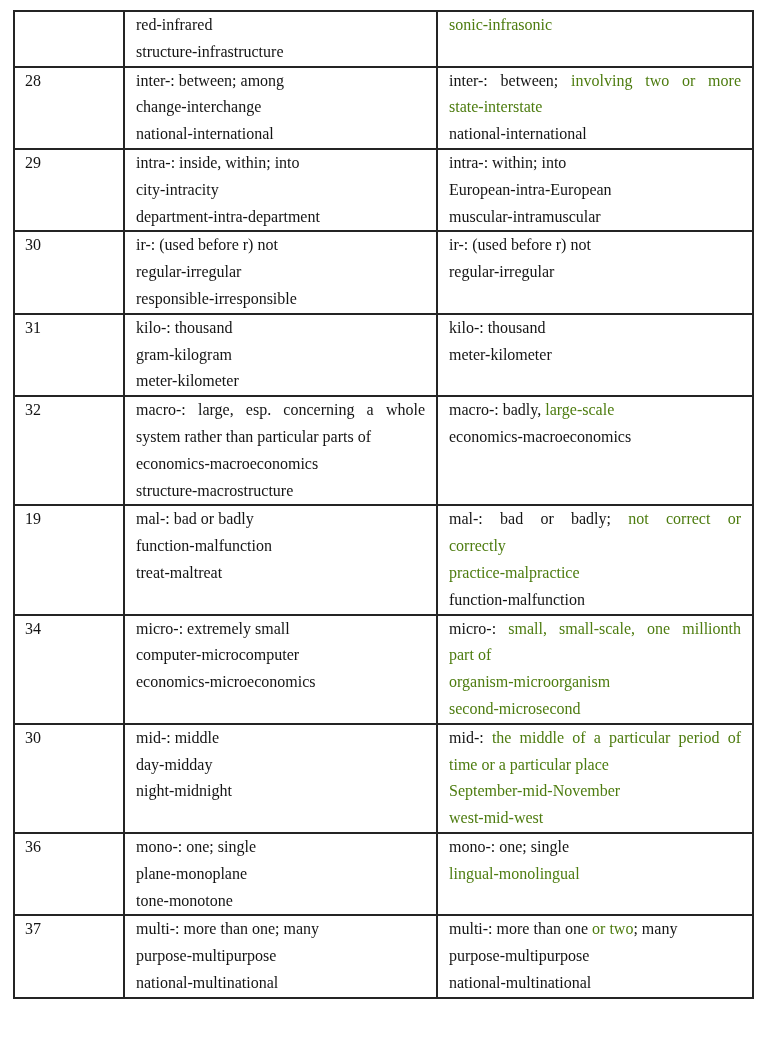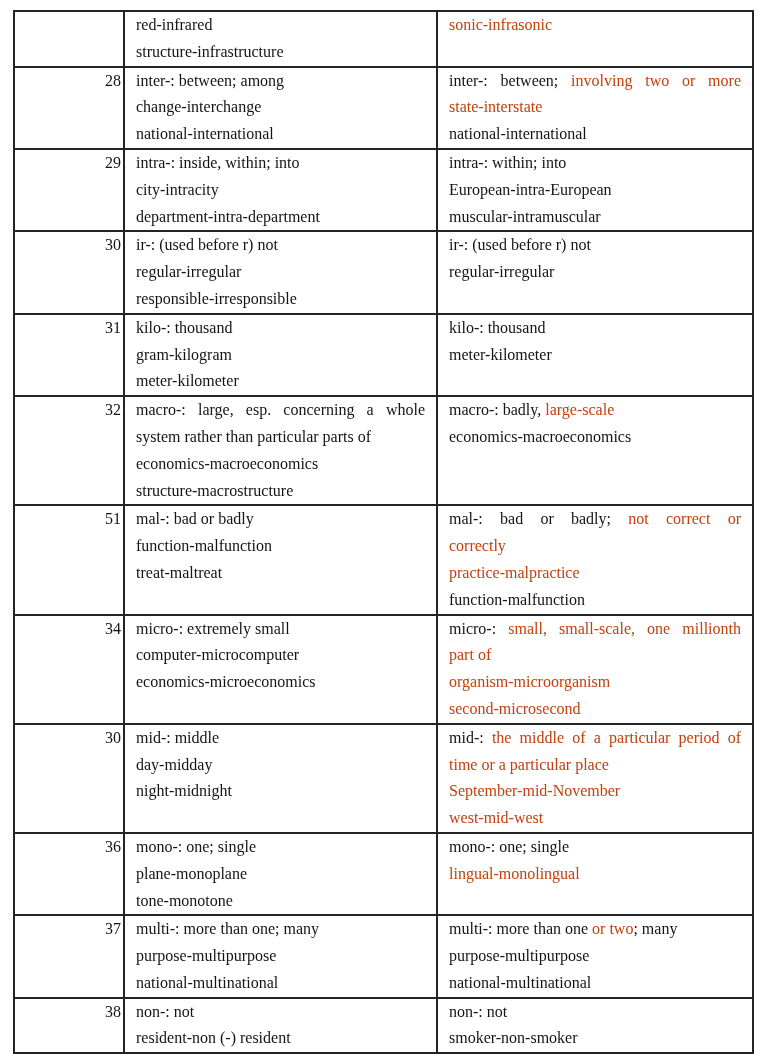--- a/index.html
+++ b/index.html
@@ -21,34 +21,34 @@
     table-layout: fixed;
     width: 739px;
   }
   td {
     border: 2px solid #242424;
     vertical-align: top;
     padding: 0 11px;
     overflow: hidden;
   }
   td.numcell {
-    text-align: right;
-    padding: 0 2px;
+    text-align: left;
+    padding: 0 10px;
   }
   .ln {
     font-size: 16px;
     line-height: 26.8px;
     white-space: normal;
   }
   .jl {
     text-align: justify;
     text-align-last: justify;
   }
   .red {
-    color: #c2410c;
+    color: #4d7c0f;
   }
 </style>
 </head>
 <body>
 
 <div class="page">
   <table class="prefix-table">
     <colgroup>
       <col style="width:110px">
       <col style="width:313px">
@@ -137,21 +137,21 @@
             <div class="ln"><span>economics-macroeconomics</span></div>
             <div class="ln"><span>structure-macrostructure</span></div>
           </td>
           <td>
             <div class="ln"><span>macro-: badly, </span><span class="red">large-scale</span></div>
             <div class="ln"><span>economics-macroeconomics</span></div>
           </td>
         </tr>
         <tr>
           <td class="numcell">
-            <div class="ln">51</div>
+            <div class="ln">19</div>
           </td>
           <td>
             <div class="ln"><span>mal-: bad or badly</span></div>
             <div class="ln"><span>function-malfunction</span></div>
             <div class="ln"><span>treat-maltreat</span></div>
           </td>
           <td>
             <div class="ln jl"><span>mal-: bad or badly; </span><span class="red">not correct or</span></div>
             <div class="ln"><span class="red">correctly</span></div>
             <div class="ln"><span class="red">practice-malpractice</span></div>
@@ -210,30 +210,17 @@
           </td>
           <td>
             <div class="ln"><span>multi-: more than one; many</span></div>
             <div class="ln"><span>purpose-multipurpose</span></div>
             <div class="ln"><span>national-multinational</span></div>
           </td>
           <td>
             <div class="ln"><span>multi-: more than one </span><span class="red">or two</span><span>; many</span></div>
             <div class="ln"><span>purpose-multipurpose</span></div>
             <div class="ln"><span>national-multinational</span></div>
-          </td>
-        </tr>
-        <tr>
-          <td class="numcell">
-            <div class="ln">38</div>
-          </td>
-          <td>
-            <div class="ln"><span>non-: not</span></div>
-            <div class="ln"><span>resident-non (-) resident</span></div>
-          </td>
-          <td>
-            <div class="ln"><span>non-: not</span></div>
-            <div class="ln"><span>smoker-non-smoker</span></div>
           </td>
         </tr>
       </tbody>
   </table>
 </div>
 
 </body></html>

